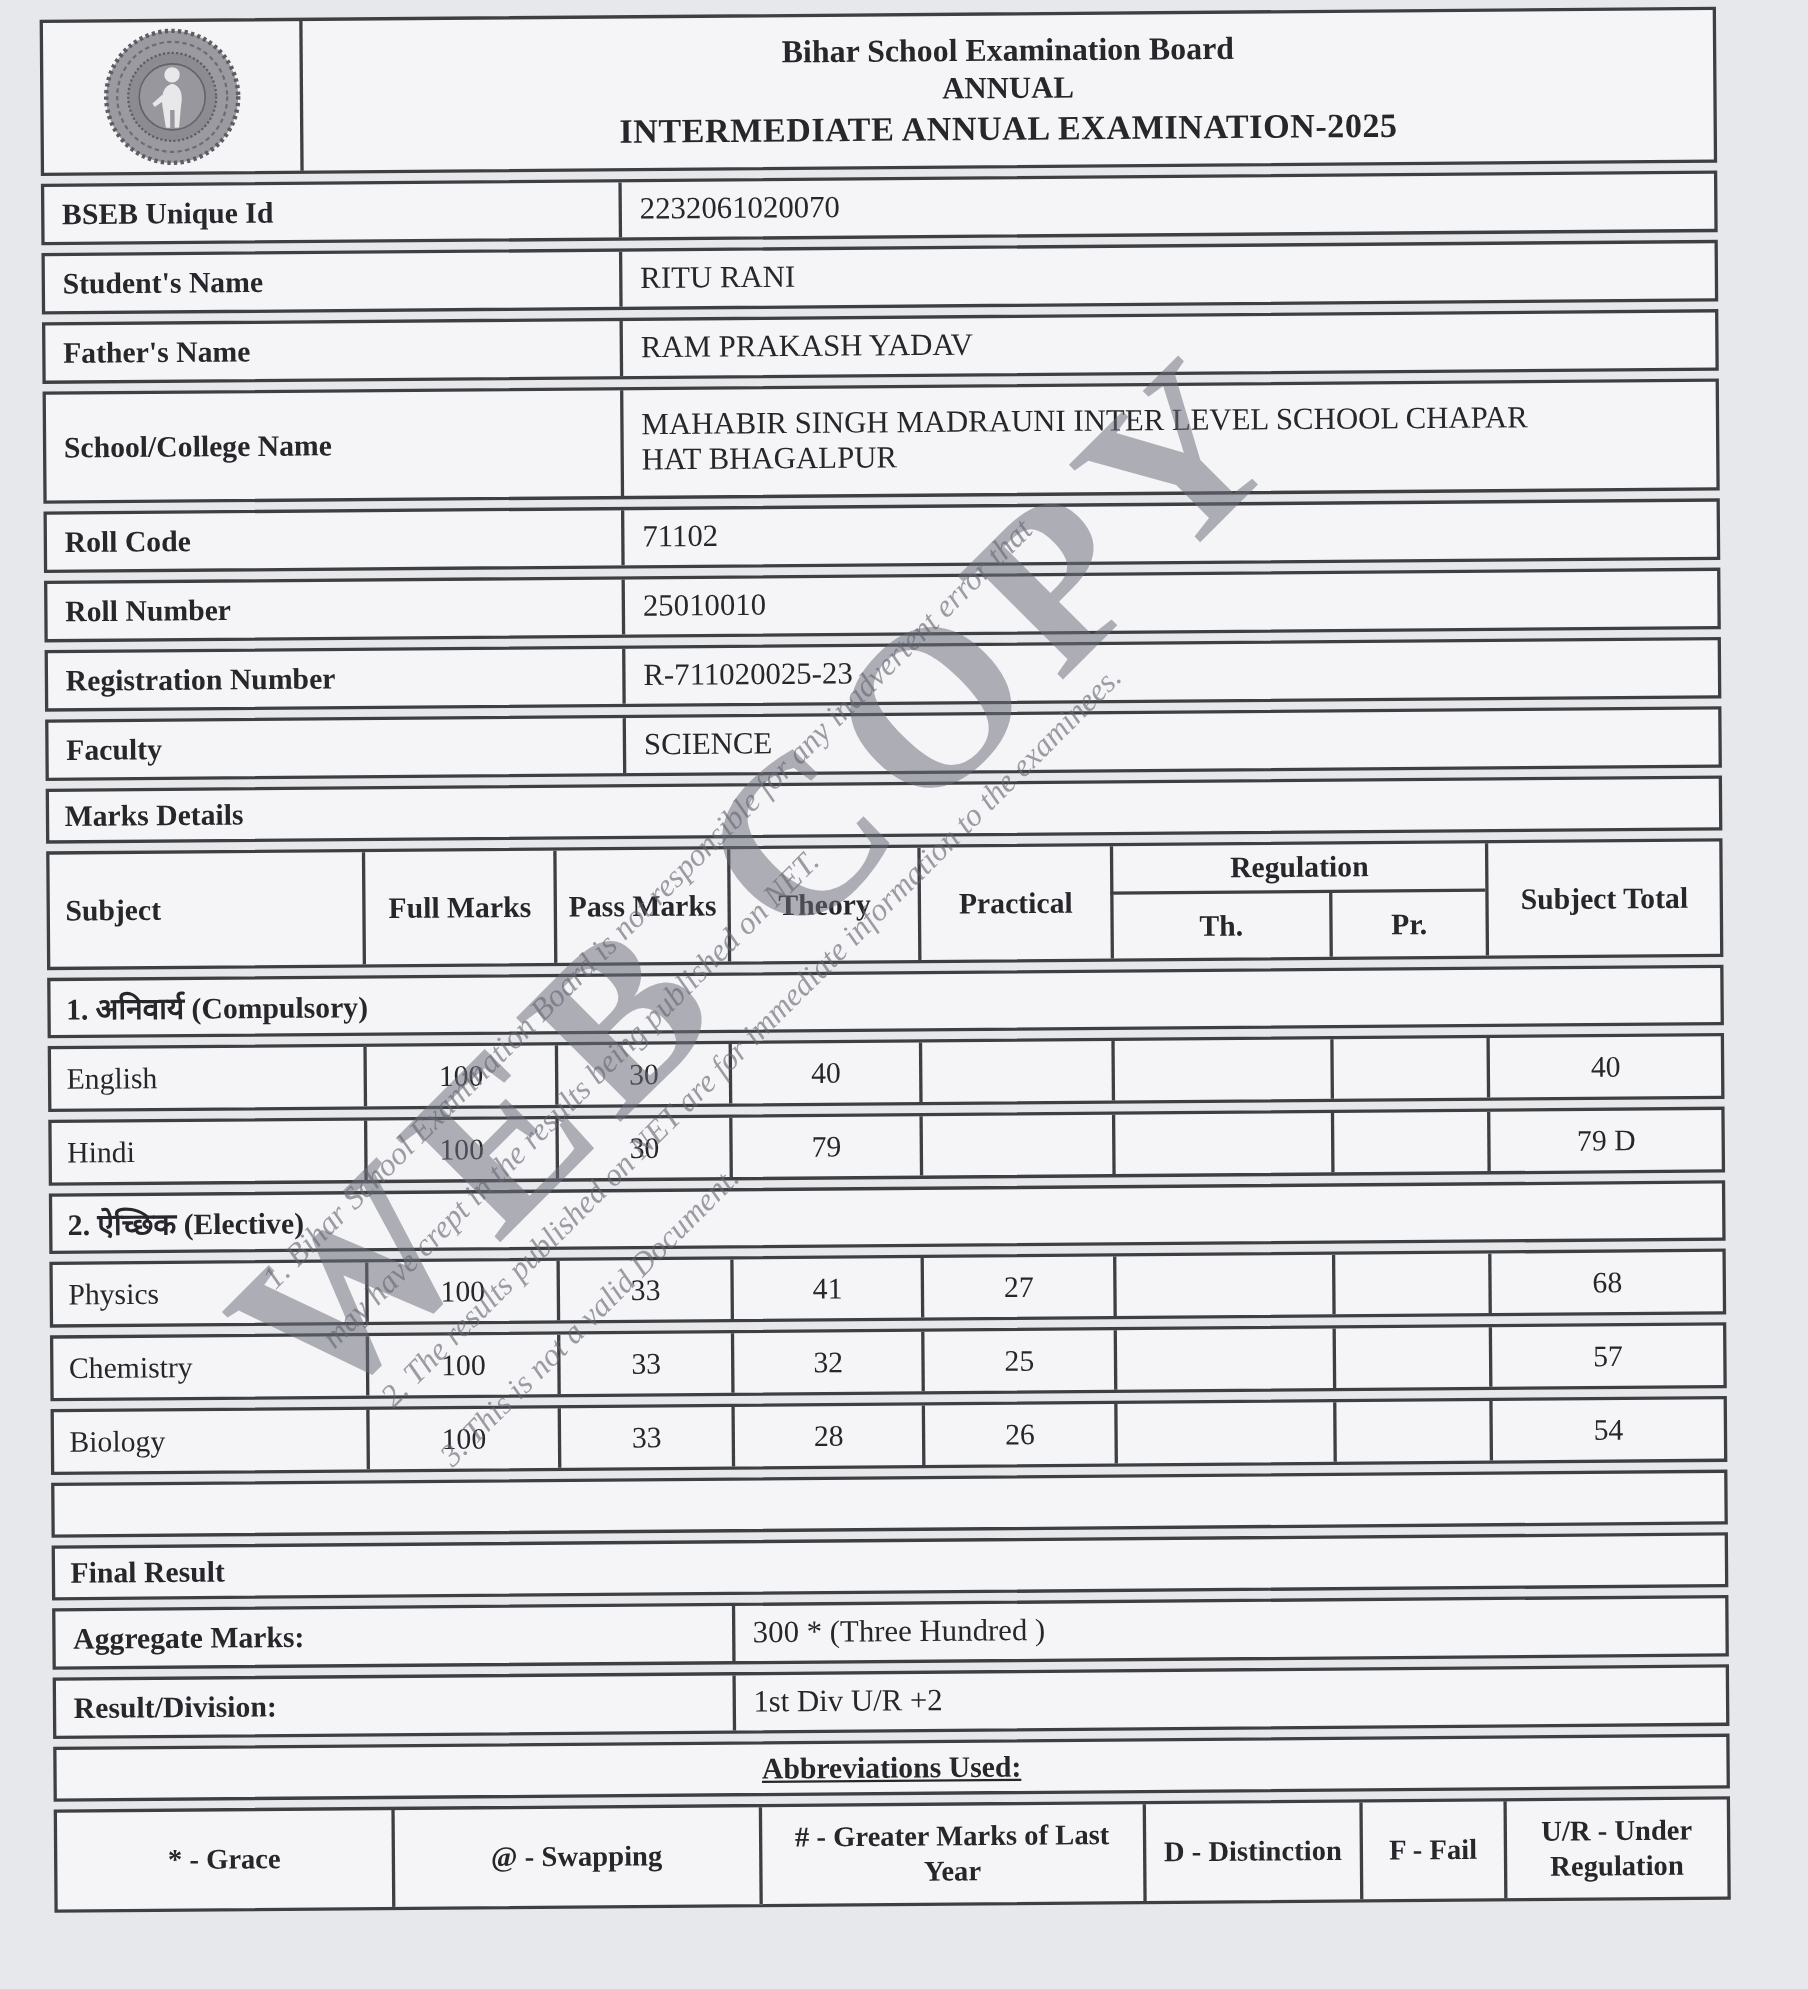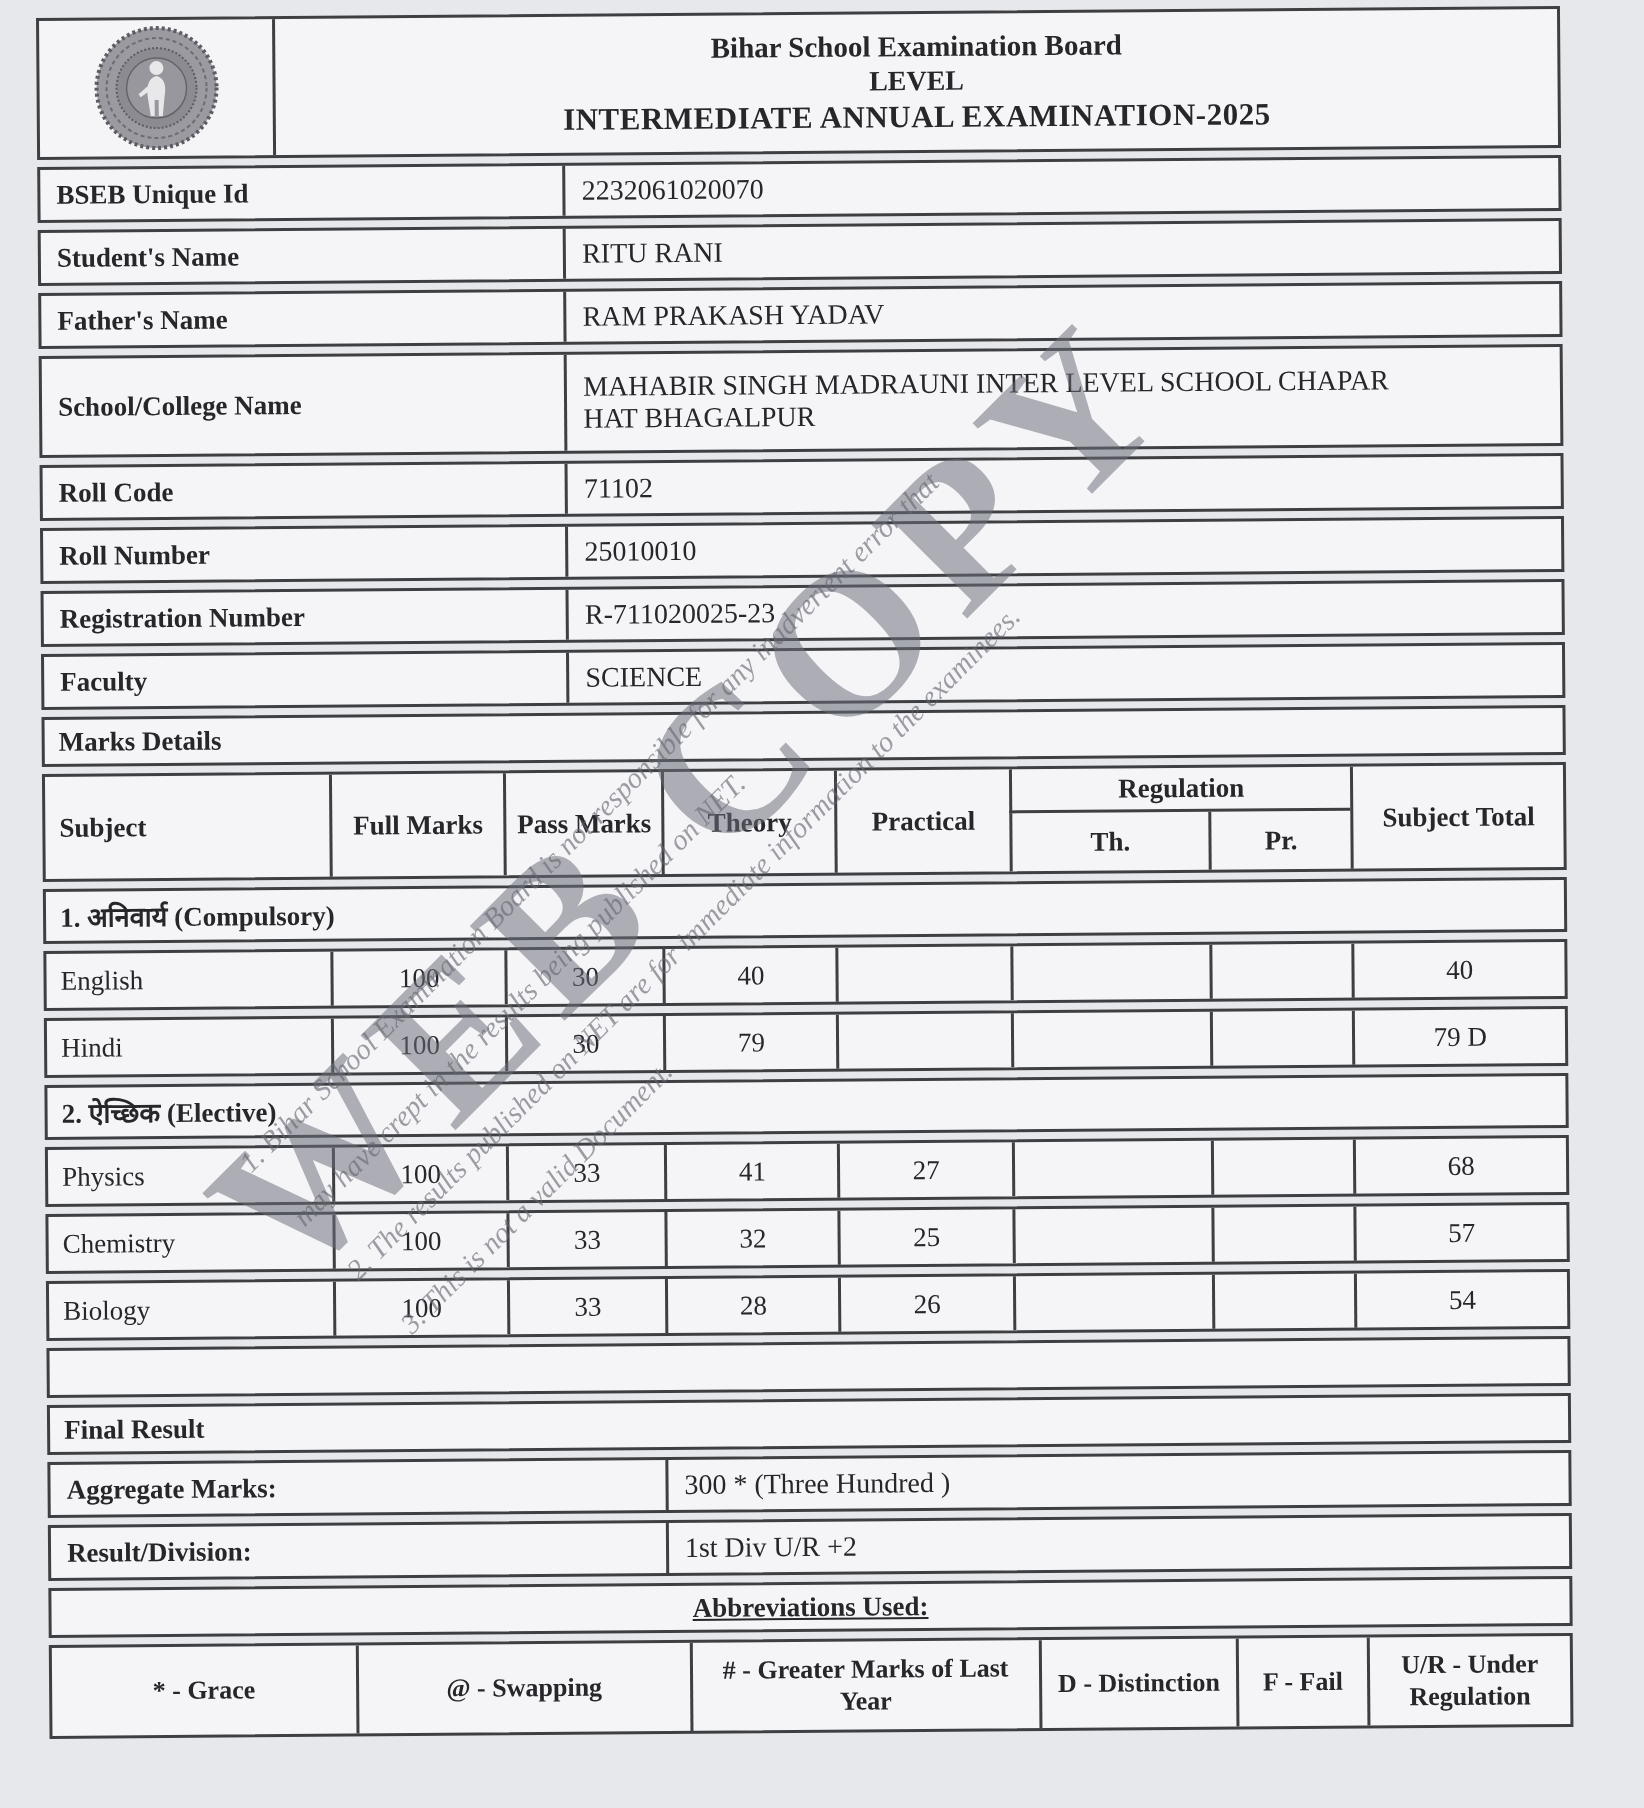--- a/index.html
+++ b/index.html
@@ -109,21 +109,21 @@
         <circle cx="64" cy="64" r="50" fill="none" stroke="#6c6c72" stroke-width="2" stroke-dasharray="4 3"></circle>
         <circle cx="64" cy="64" r="40" fill="#8b8b91" stroke="#5c5c62" stroke-width="2" stroke-dasharray="2 2"></circle>
         <circle cx="64" cy="64" r="30" fill="#97979d" stroke="#64646a" stroke-width="1.5"></circle>
         <circle cx="64" cy="44" r="7" fill="#e8e8ea"></circle>
         <path d="M64 52 C56 54 54 62 55 72 L58 92 L62 92 L62 76 L66 76 L66 92 L70 92 L72 72 C74 62 72 54 64 52 Z" fill="#e8e8ea"></path>
         <path d="M55 62 L46 70 L48 73 L57 67 Z" fill="#e8e8ea"></path>
       </svg>
     </div>
     <div class="cell title-cell">
       <div class="t1">Bihar School Examination Board</div>
-      <div class="t2">LEVEL</div>
+      <div class="t2">ANNUAL</div>
       <div class="t3">INTERMEDIATE ANNUAL EXAMINATION-2025</div>
     </div>
   </div>
 
   <div class="row">
     <div class="cell dlab">BSEB Unique Id</div>
     <div class="cell dval">2232061020070</div>
   </div>
   <div class="row">
     <div class="cell dlab">Student's Name</div>

